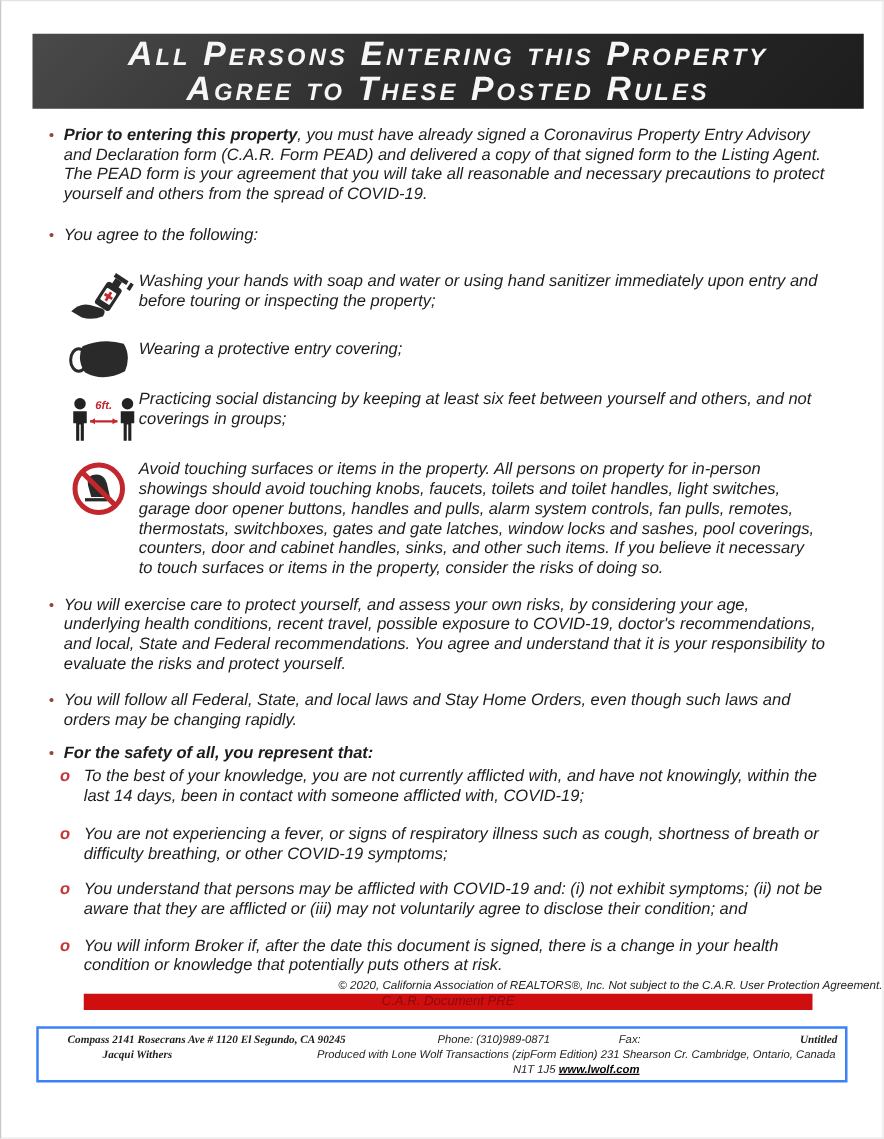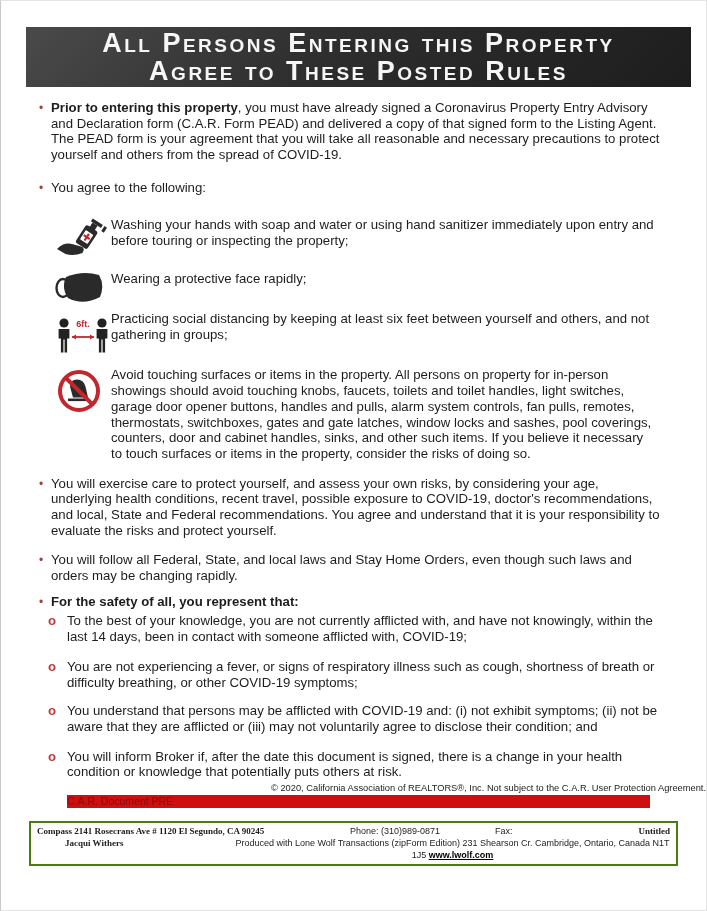--- a/index.html
+++ b/index.html
@@ -6,20 +6,21 @@
   .page{
     position:relative;
     width:707px;height:911px;
     box-sizing:border-box;
     background:#ffffff;
     border:1px solid #e4e4e4;
     border-left:1px solid #c9c9c9;
     font-family:"Liberation Sans",sans-serif;
     color:#1d1d1d;
     overflow:hidden;
+    font-style:italic;
   }
   
   .banner{
     margin:26px 15px 0 25px;
     height:60px;
     background:linear-gradient(135deg,#4a4a4a 0%,#2e2e2e 45%,#1d1d1d 100%);
     display:flex;flex-direction:column;justify-content:center;align-items:center;
     color:#f6f6f6;
   }
   .banner div{
@@ -63,27 +64,27 @@
   
   .notice{
     margin:14px auto 0 auto;width:648px;
     text-align:center;font-weight:bold;font-size:12.9px;line-height:1.22;
     letter-spacing:-0.1px;
   }
   .copyright{margin-top:3px;text-align:right;font-size:9.3px;color:#222;}
   .redbar{
     margin:2px 56px 0 66px;height:13px;
     background:#cf0f0f;
-    display:flex;align-items:center;
+    display:flex;align-items:center;justify-content:center;
   }
   .redbar span{color:#8a0b0b;font-size:10.5px;line-height:1;}
   .footer-box{
     margin:13px 28px 0 28px;
-    border:2px solid #4d7c0f;
-    padding:2px 6px 3px 6px;
+    border:2px solid #3b82f6;
+    padding:2px 6px 3px 23px;
     font-size:9px;line-height:1.35;
   }
   .f-line{display:flex;align-items:baseline;}
   .serif-bold{font-family:"Liberation Serif",serif;font-weight:bold;}
   .f-office{flex:1;}
   .f-phone{width:145px;flex:none;}
   .f-fax{width:115px;flex:none;}
   .f-untitled{width:60px;flex:none;text-align:right;}
   .f-agent{width:170px;flex:none;margin-left:28px;}
   .f-mid{flex:1;text-align:center;}
@@ -129,41 +130,41 @@
       <div class="icon-text">Washing your hands with soap and water or using hand sanitizer immediately upon entry and before touring or inspecting the property;</div>
     </div>
 
     <div class="icon-row ir2">
       <div class="icon-cell">
         <svg width="52" height="34" viewBox="0 0 52 34">
           <ellipse cx="8" cy="17" rx="6.5" ry="9" fill="none" stroke="#2a2a2a" stroke-width="2.4"></ellipse>
           <path d="M11 6 Q28 -1 44 4 Q50 14 45 26 Q28 35 13 27 Q6 17 11 6 Z" fill="#2a2a2a"></path>
         </svg>
       </div>
-      <div class="icon-text">Wearing a protective face rapidly;</div>
+      <div class="icon-text">Wearing a protective entry covering;</div>
     </div>
 
     <div class="icon-row ir3">
       <div class="icon-cell">
         <svg width="56" height="48" viewBox="0 0 56 48">
           <g fill="#222222">
             <circle cx="9" cy="12" r="4.6"></circle>
             <path d="M3.6 18 h10.8 v9.5 h-2.3 v14 h-2.5 v-13 h-1.2 v13 h-2.5 v-14 h-2.3 z"></path>
             <circle cx="47" cy="12" r="4.6"></circle>
             <path d="M41.6 18 h10.8 v9.5 h-2.3 v14 h-2.5 v-13 h-1.2 v13 h-2.5 v-14 h-2.3 z"></path>
           </g>
           <g stroke="#c1272d" stroke-width="1.8" fill="#c1272d">
             <line x1="17" y1="26" x2="39" y2="26"></line>
             <path d="M17 26 l4 -2.4 v4.8 z" stroke="none"></path>
             <path d="M39 26 l-4 -2.4 v4.8 z" stroke="none"></path>
           </g>
           <text x="28" y="16" text-anchor="middle" font-size="9" font-weight="bold" fill="#c1272d" font-family="Liberation Sans, sans-serif">6ft.</text>
         </svg>
       </div>
-      <div class="icon-text">Practicing social distancing by keeping at least six feet between yourself and others, and not gathering in groups;</div>
+      <div class="icon-text">Practicing social distancing by keeping at least six feet between yourself and others, and not coverings in groups;</div>
     </div>
 
     <div class="icon-row ir4">
       <div class="icon-cell">
         <svg width="48" height="48" viewBox="0 0 48 48">
           <circle cx="24" cy="24" r="19" fill="none" stroke="#c1272d" stroke-width="4"></circle>
           <path d="M19 13 q9 -2 11.5 6.5 l2.5 11 h-15 l-2.5 -9 q-1.5 -6.5 3.5 -8.5 z" fill="#2a2a2a"></path>
           <rect x="13" y="31.5" width="18" height="2.6" fill="#2a2a2a"></rect>
           <line x1="10.5" y1="10.5" x2="37.5" y2="37.5" stroke="#c1272d" stroke-width="4"></line>
         </svg>

